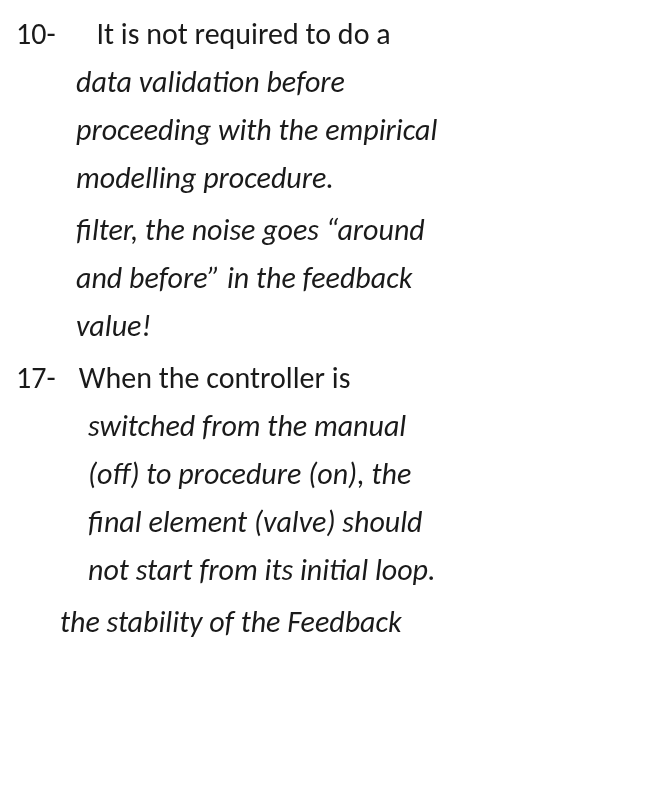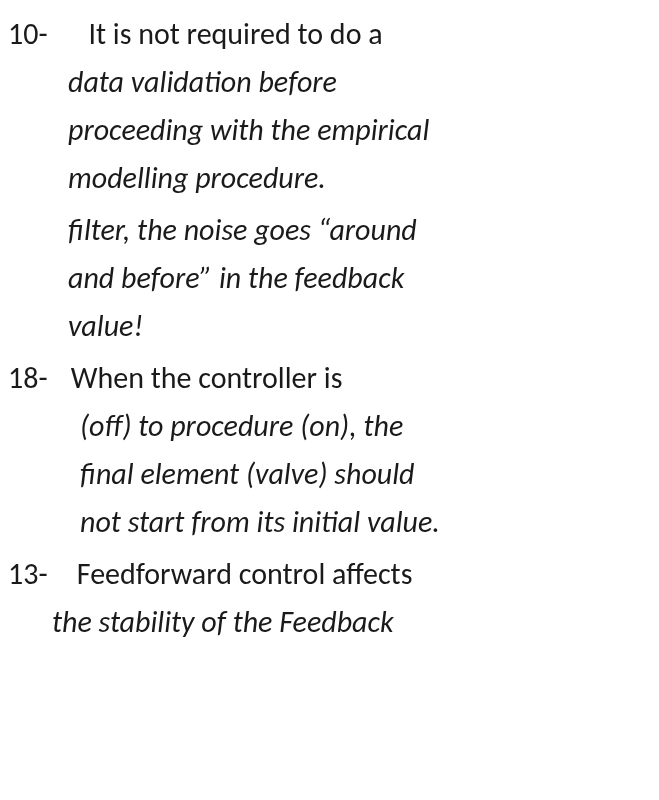--- a/index.html
+++ b/index.html
@@ -8,21 +8,21 @@
     width: 659px;
     height: 800px;
     background: #ffffff;
     font-family: Calibri, "Segoe UI", Arial, sans-serif;
     font-size: 30px;
     color: #1a1a1a;
     line-height: 1.6;
     overflow: hidden;
   }
   .page {
-    padding: 10px 20px 0 8px;
+    padding: 10px 20px 0 16px;
   }
   .item {
     margin-bottom: 4px;
   }
   .item-number {
     display: inline-block;
     min-width: 60px;
     vertical-align: top;
   }
   .item-text {
@@ -57,29 +57,26 @@
   </div>
 
   <div class="item indent-a">
     <span class="continuation">filter, the noise goes “around</span>
     <span class="continuation">and before” in the feedback</span>
     <span class="continuation">value!</span>
   </div>
 
   <div class="item indent-b">
     <span class="first-line">
-      <span class="item-number" style="min-width:56px">18-</span>
+      <span class="item-number" style="min-width:56px">17-</span>
       <span class="item-text"><span>When the controller is</span></span>
     </span>
+    <span class="continuation">switched from the manual</span>
     <span class="continuation">(off) to procedure (on), the</span>
     <span class="continuation">final element (valve) should</span>
-    <span class="continuation">not start from its initial value.</span>
+    <span class="continuation">not start from its initial loop.</span>
   </div>
 
   <div class="item indent-c">
-    <span class="first-line">
-      <span class="item-number" style="min-width:62px">13-</span>
-      <span class="item-text"><span>Feedforward control affects</span></span>
-    </span>
     <span class="continuation">the stability of the Feedback</span>
   </div>
 
 </div>
 
 </body></html>

